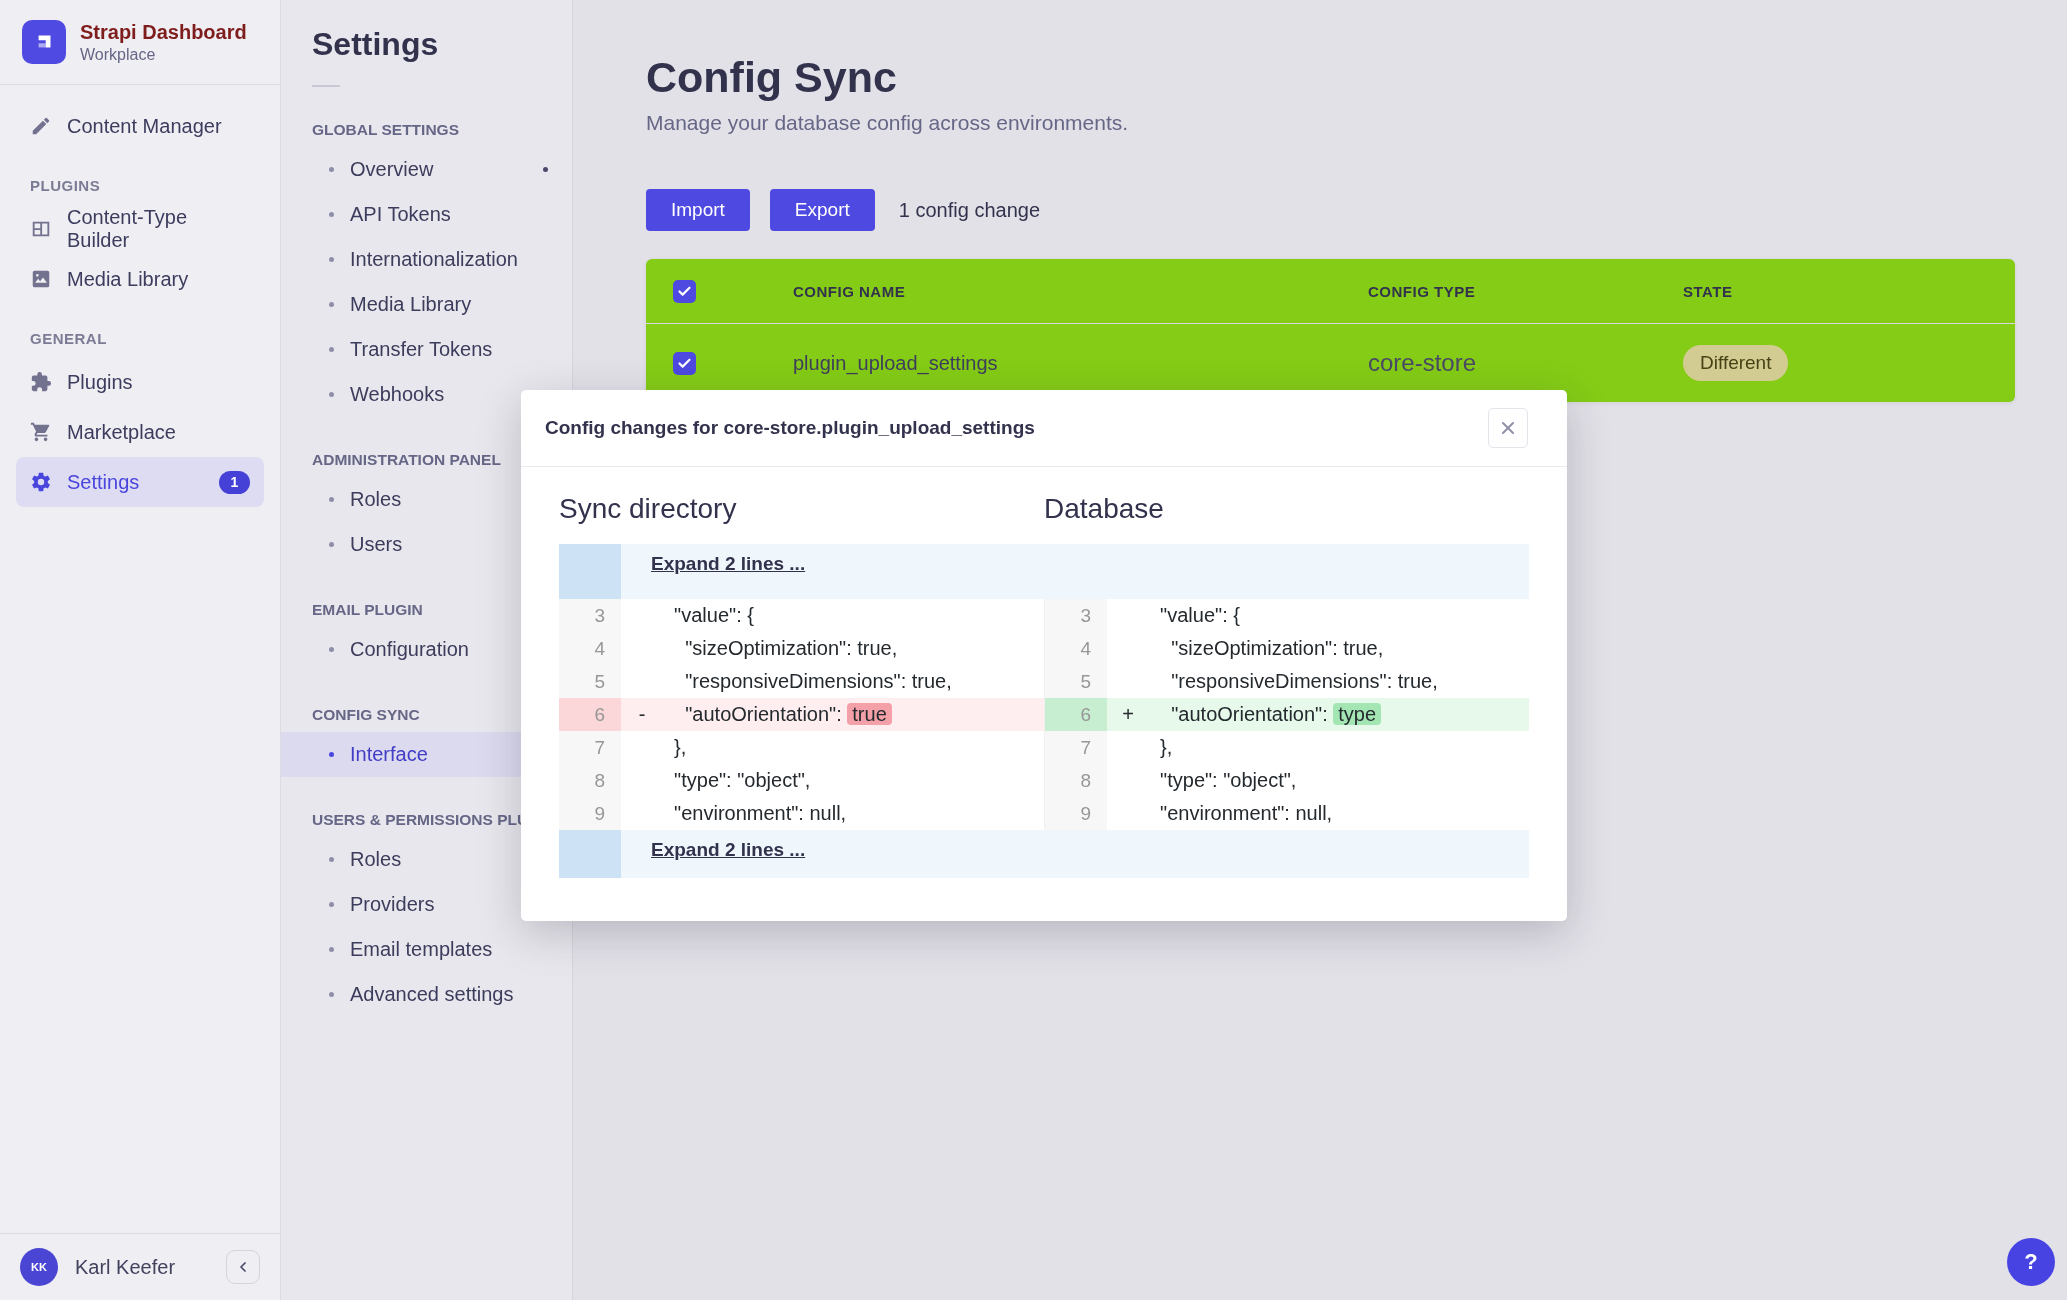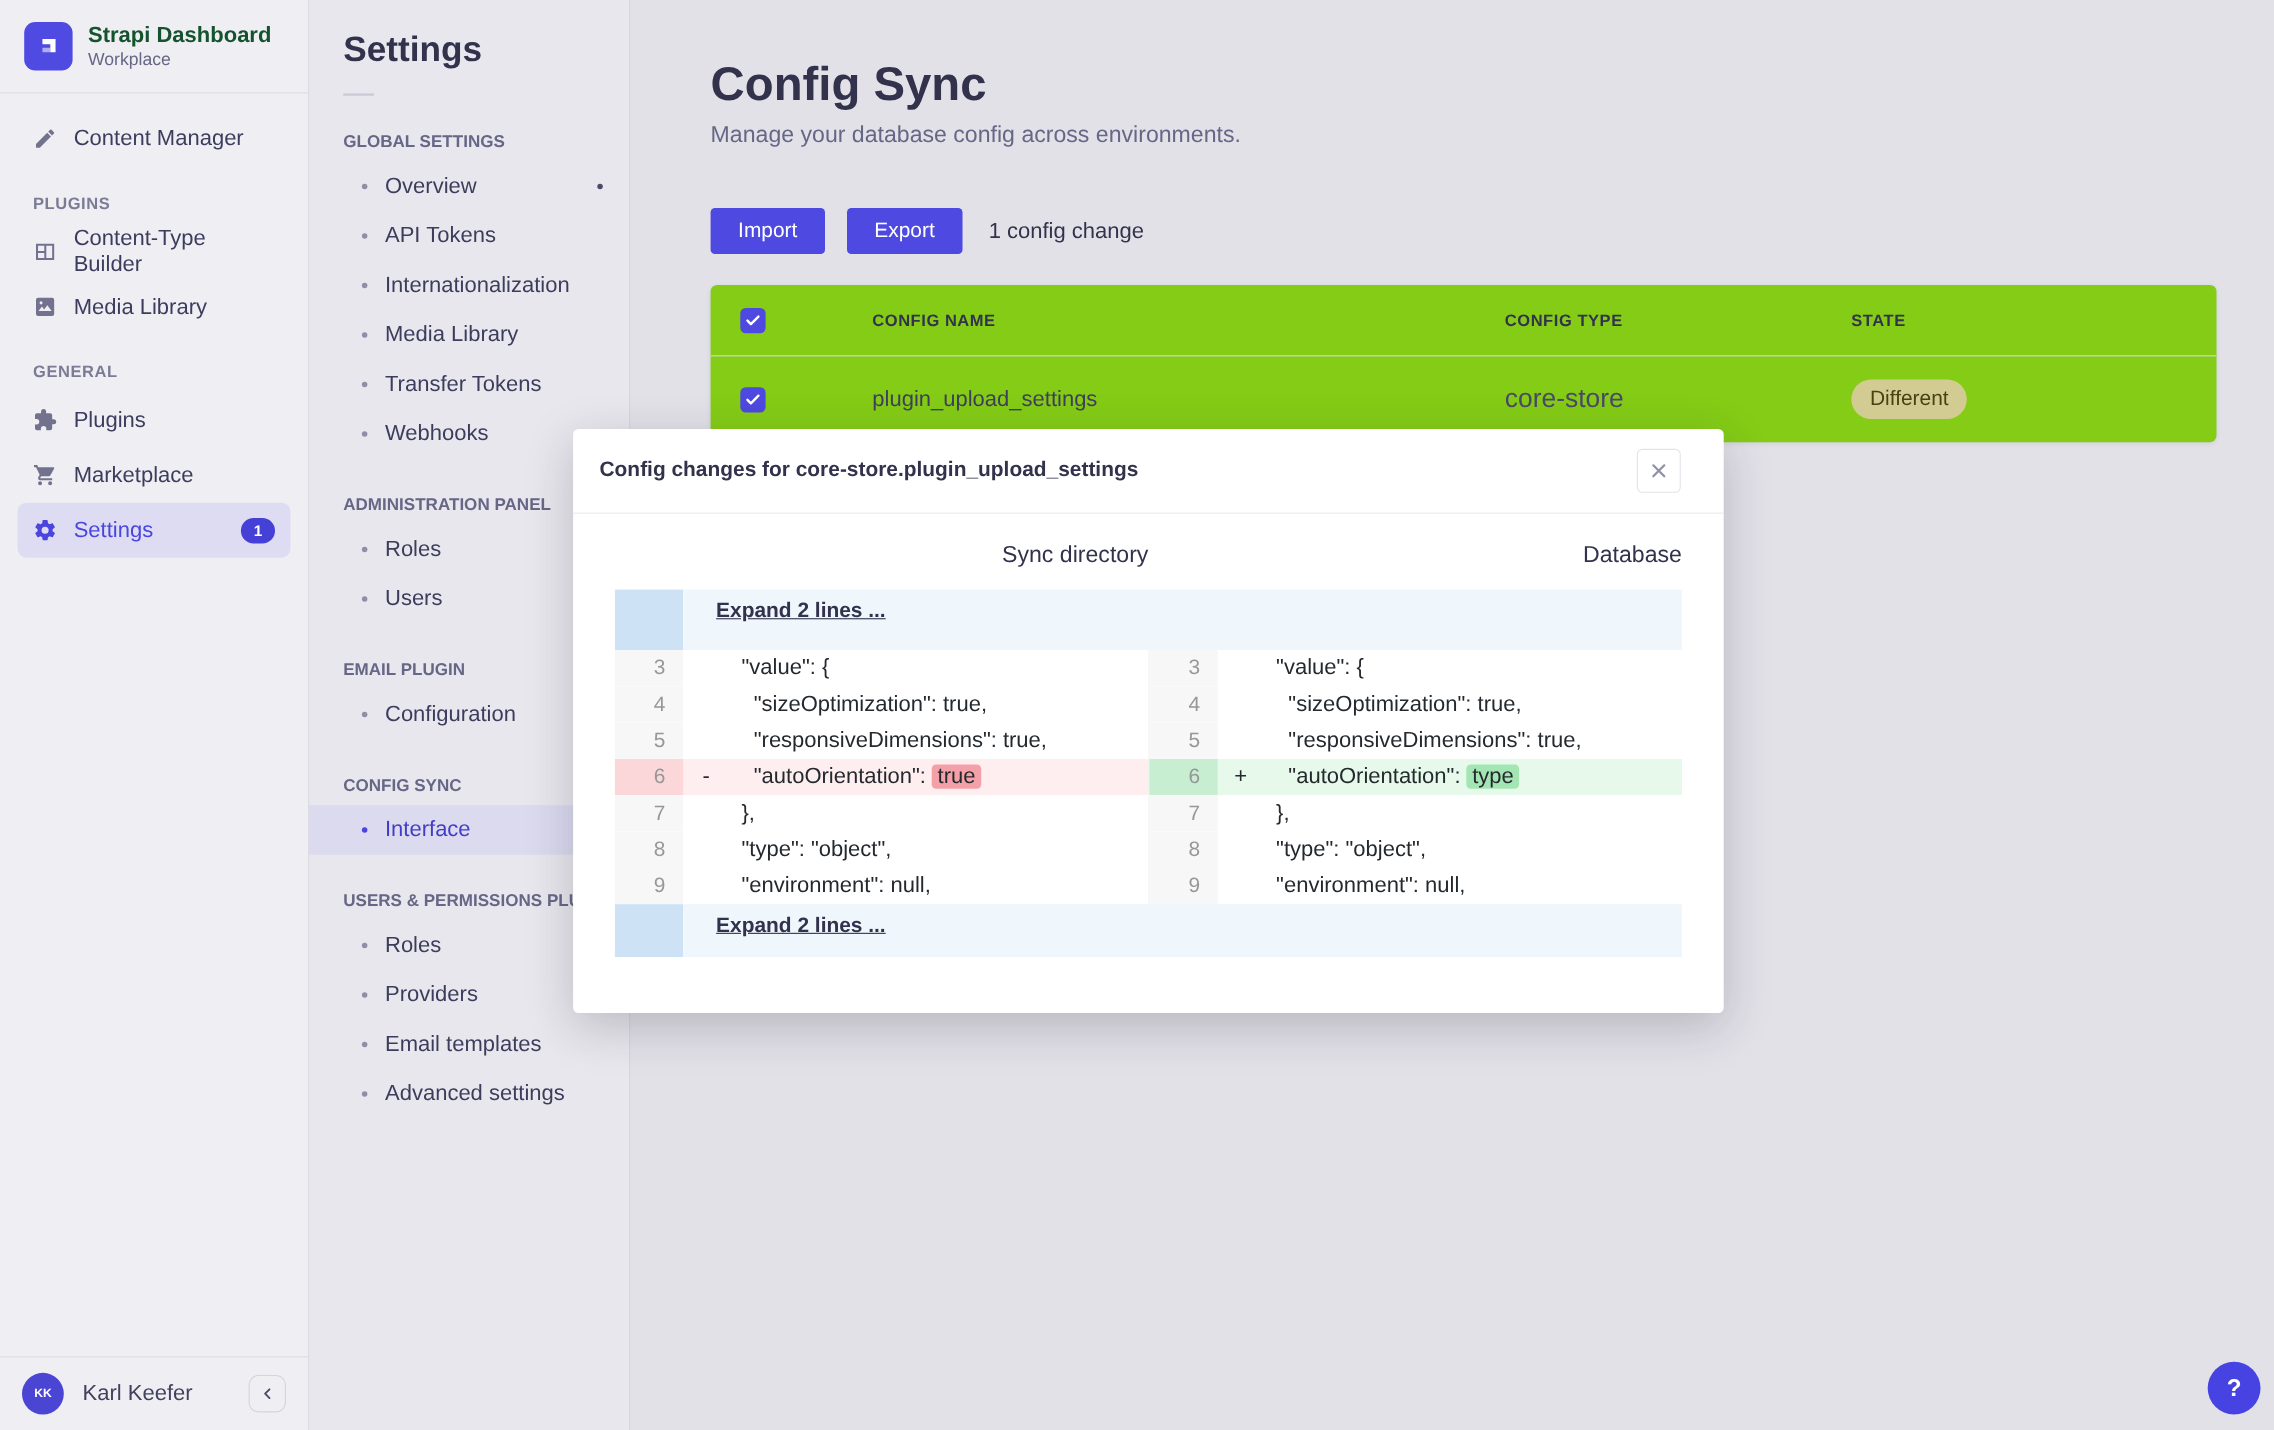--- a/index.html
+++ b/index.html
@@ -13,21 +13,21 @@
   
   .sidebar {
     position:absolute; left:0; top:0; bottom:0; width:281px;
     background:#efeef3; border-right:1px solid #dcdbe2;
   }
   .brand { display:flex; align-items:center; gap:14px; padding:18px 22px; height:84px; }
   .brand-logo {
     width:44px; height:44px; border-radius:10px; background:#4f4ae1;
     display:flex; align-items:center; justify-content:center; flex:0 0 auto;
   }
-  .brand-title { font-size:20px; font-weight:700; color:#14532d; line-height:1.15; }
+  .brand-title { font-size:20px; font-weight:700; color:#7f1d1d; line-height:1.15; }
   .brand-sub { font-size:16px; color:#666687; margin-top:2px; }
   .sidebar-divider { border-bottom:1px solid #dcdbe2; }
   .nav { padding:16px 16px 0; }
   .nav-item {
     display:flex; align-items:center; gap:15px; height:50px; padding:0 14px;
     border-radius:8px; font-size:20px; color:#3c3c5e; cursor:pointer;
   }
   .nav-item .nicon { width:22px; height:22px; color:#72728f; flex:0 0 auto; display:flex; }
   .nav-item.active { background:#dddcf3; color:#4a45dd; }
   .nav-item.active .nicon { color:#4a45dd; }
@@ -117,21 +117,21 @@
     border-bottom:1px solid #eaeaef;
   }
   .modal-title { font-size:19px; font-weight:600; color:#32324d; }
   .close-btn {
     margin-left:auto; width:40px; height:40px; border-radius:5px; background:#fff;
     border:1px solid #e3e3ea; display:flex; align-items:center; justify-content:center;
     cursor:pointer; color:#8f8fa8;
   }
   .diff-wrap { padding:0 38px; }
   .ptitles { display:flex; margin-top:26px; }
-  .ptitles > div { width:50%; text-align:right; font-size:21px; font-weight:500; color:#32324d; }
+  .ptitles > div { width:50%; text-align:left; font-size:28px; font-weight:500; color:#32324d; }
   .diff-table { margin-top:19px; font-size:20px; color:#24292e; }
   .drow { display:flex; }
   .half { width:50%; display:flex; align-items:center; height:33px; background:#fff; }
   .rhalf { border-left:1px solid #f0f0f0; }
   .gut {
     width:62px; flex:0 0 auto; height:100%; background:#f7f7f7; color:#979797;
     font-size:19px; display:flex; align-items:center; justify-content:flex-end;
     padding-right:16px;
   }
   .mark { width:42px; flex:0 0 auto; text-align:center; font-size:20px; }

